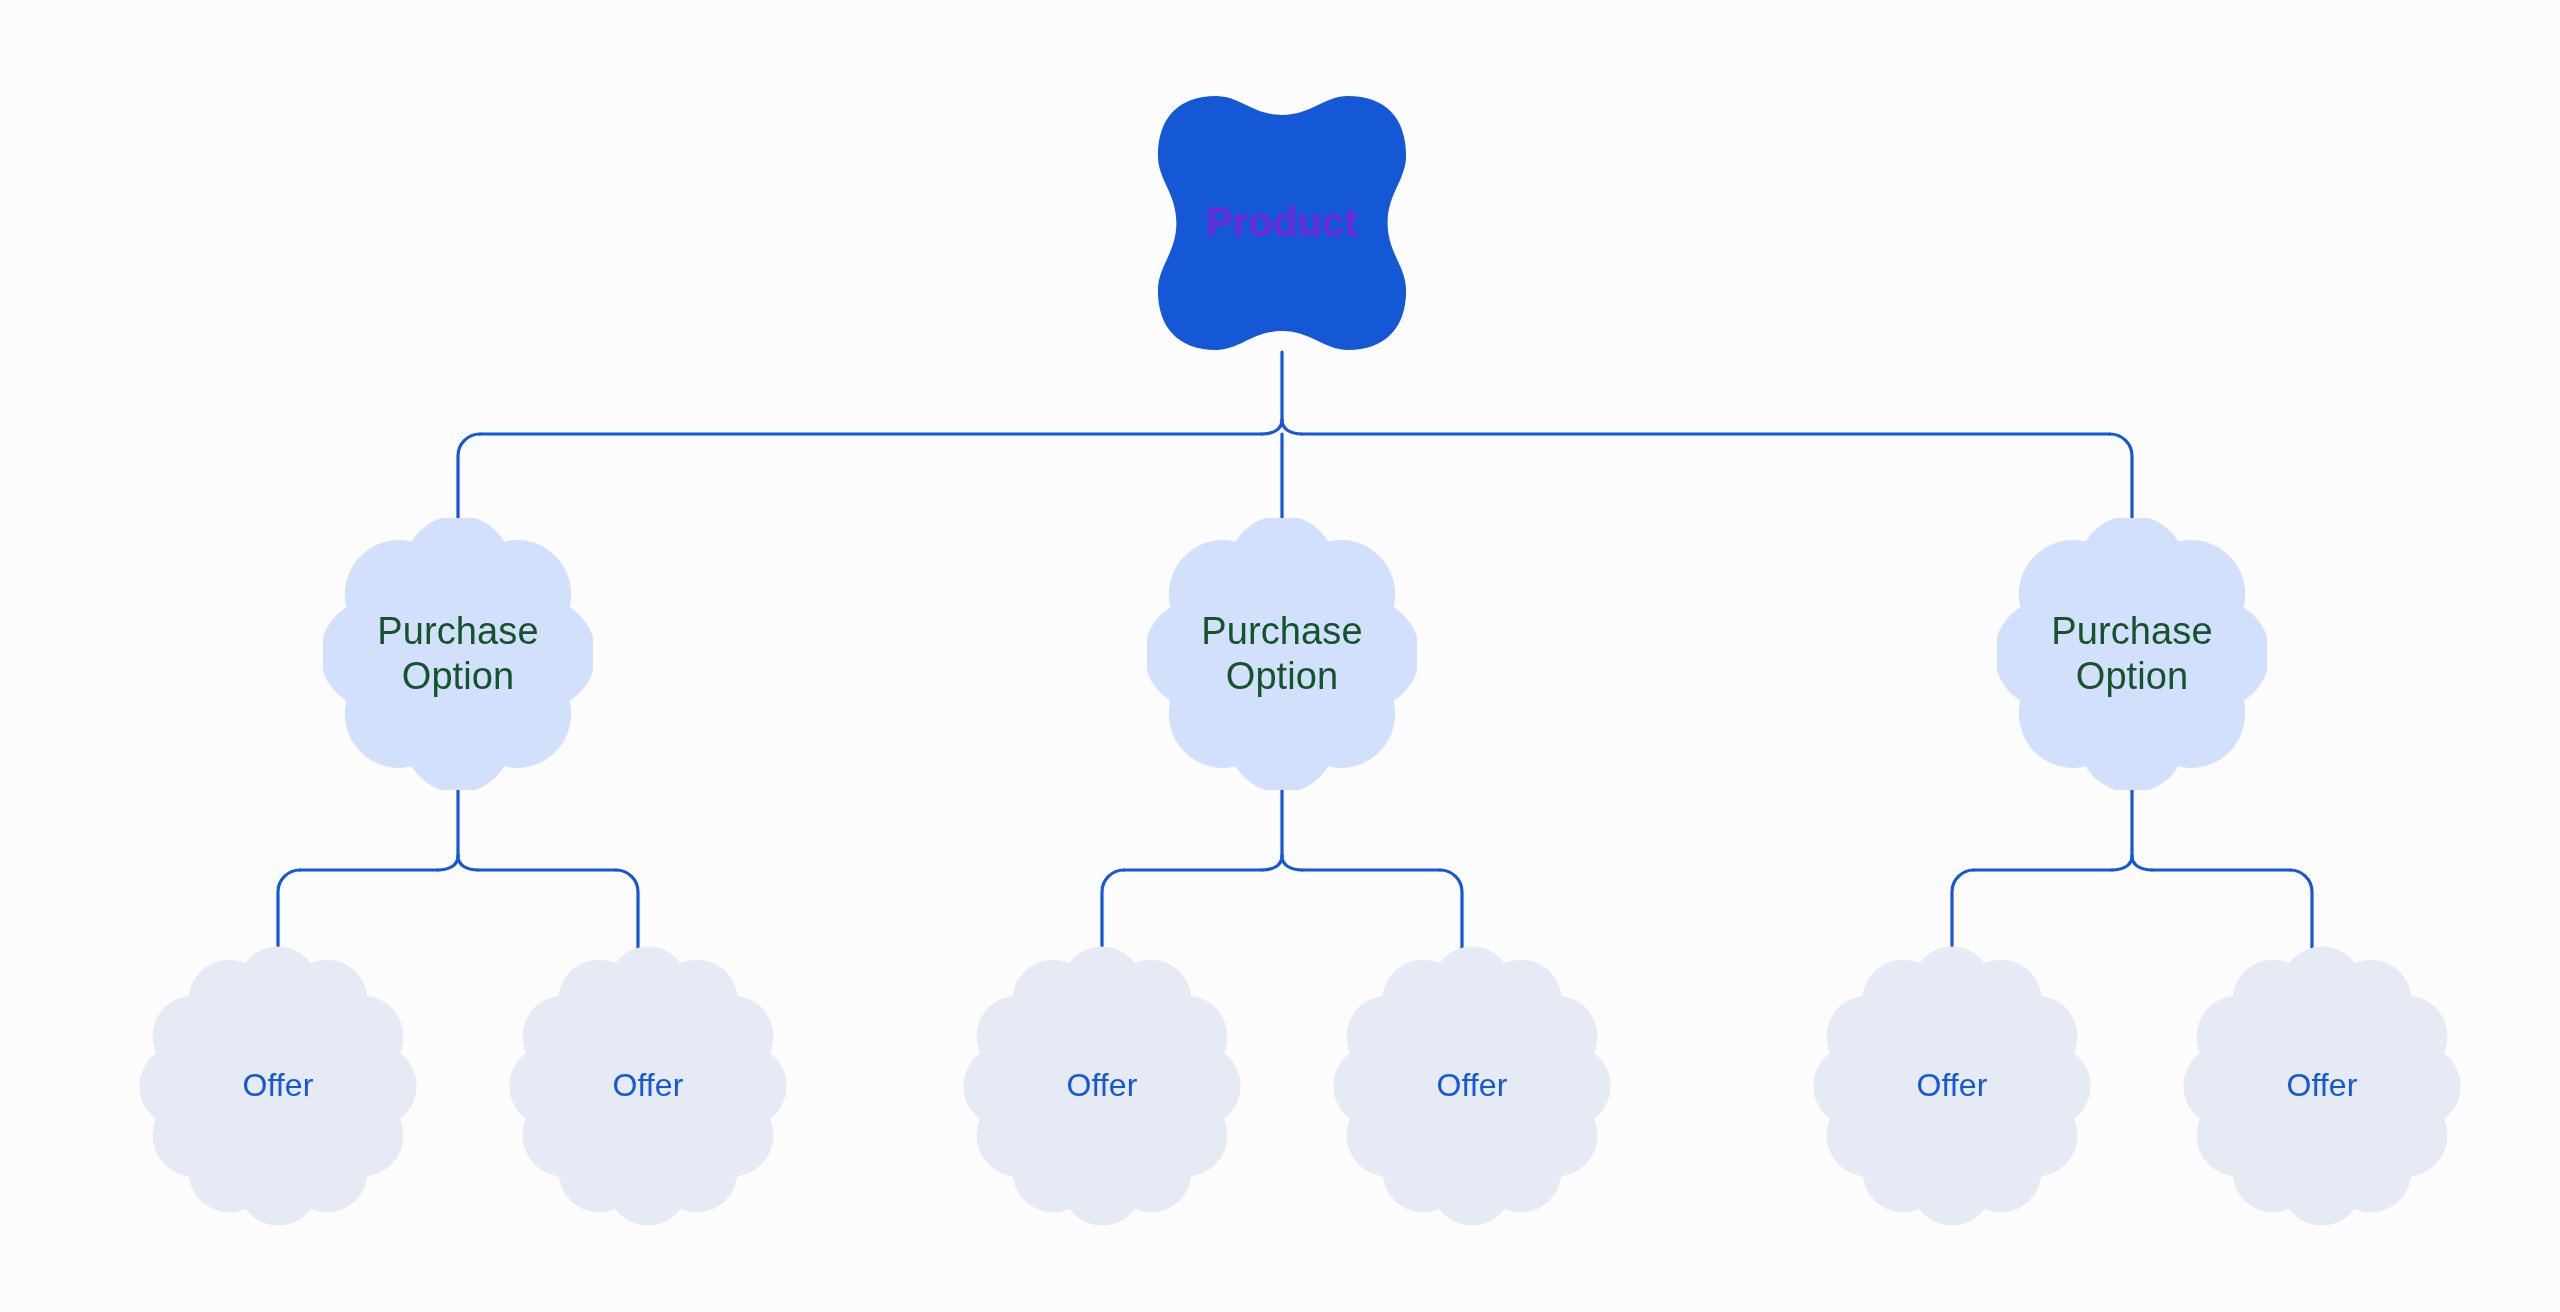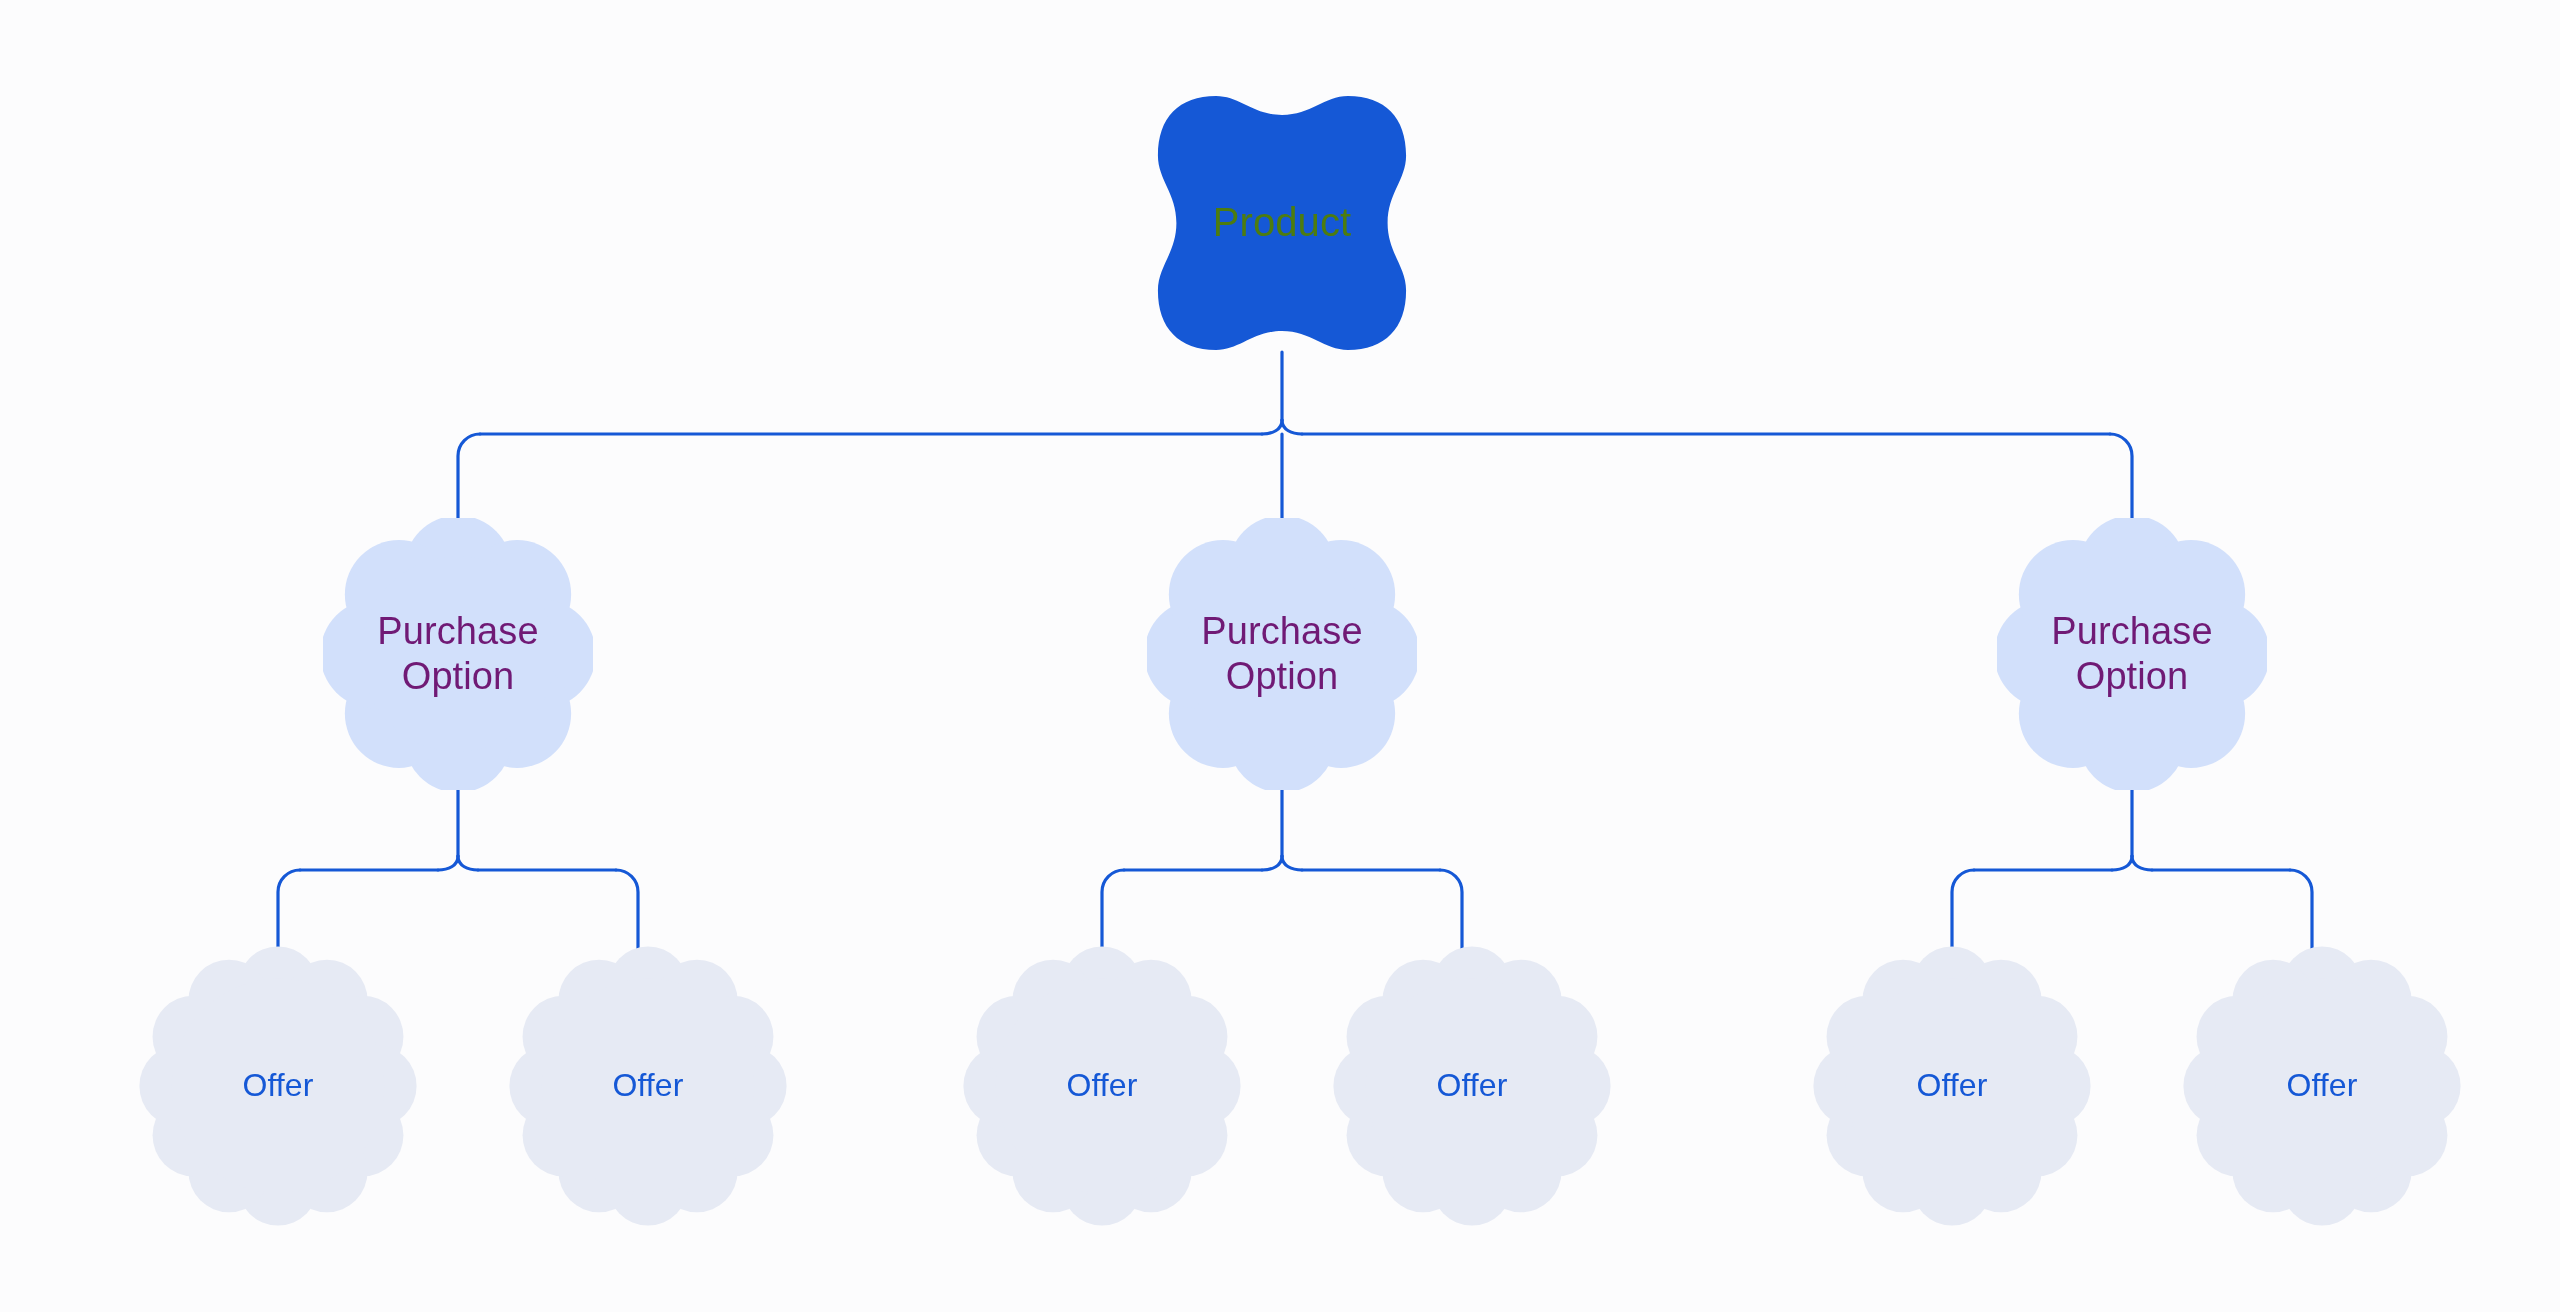--- a/index.html
+++ b/index.html
@@ -44,33 +44,33 @@
     left: 0; top: 0;
     width: 100%; height: 100%;
     z-index: 1;
   }
 
   
   .node-root {
     left: 1150px; top: 88px;
     width: 264px; height: 270px;
     font-size: 40px;
-    font-weight: 400;
+    font-weight: 700;
     letter-spacing: 0.1px;
-    color: #4d7c0f;
+    color: #6d28d9;
   }
 
   
   .node-po {
     width: 270px; height: 272px;
     top: 518px;
     font-size: 38px;
     font-weight: 400;
     letter-spacing: 0.1px;
-    color: #701a75;
+    color: #14532d;
   }
   .po-0 { left: 323px; }
   .po-1 { left: 1147px; }
   .po-2 { left: 1997px; }
 
   
   .node-offer {
     width: 280px; height: 282px;
     top: 945px;
     font-size: 32px;

